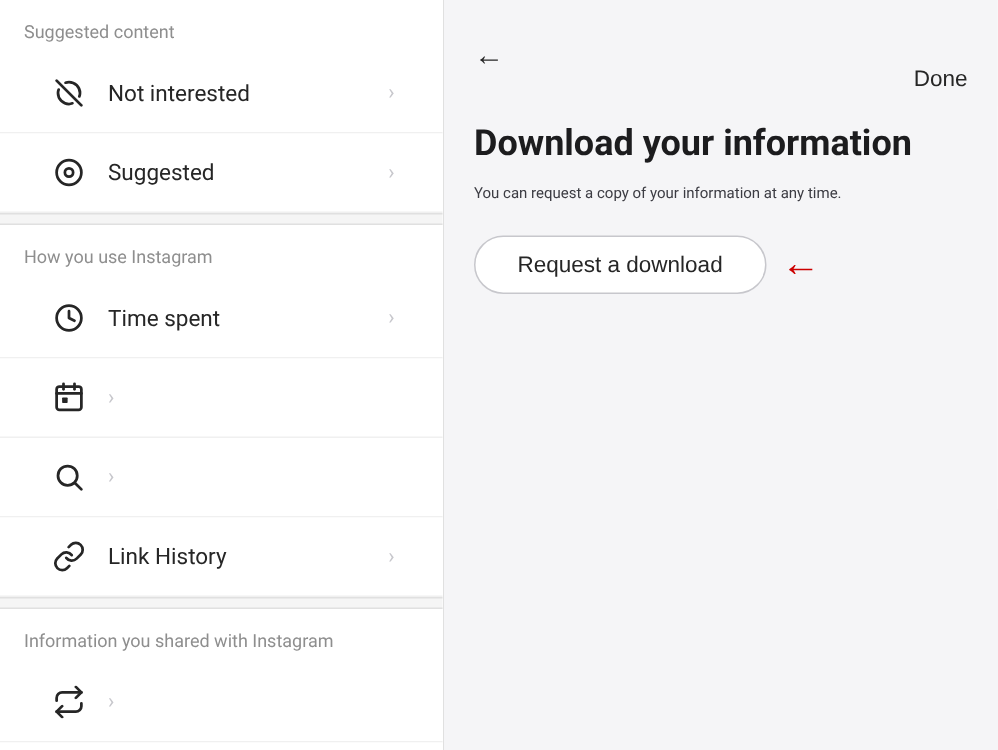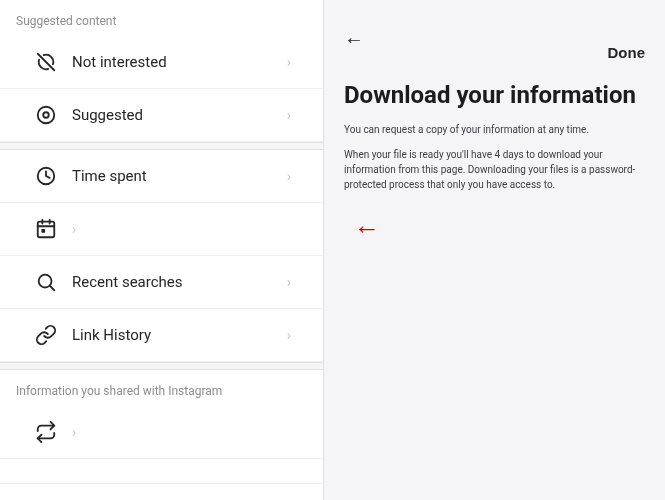--- a/index.html
+++ b/index.html
@@ -7,21 +7,21 @@
       width: 665px;
       height: 500px;
       display: flex;
       font-family: -apple-system, BlinkMacSystemFont, 'Segoe UI', Roboto, sans-serif;
       background: #fff;
       overflow: hidden;
     }
 
     
     .left-panel {
-      width: 324px;
+      width: 296px;
       height: 500px;
       background: #fff;
       overflow-y: auto;
       border-right: 1px solid #e0e0e0;
     }
 
     .section-label {
       font-size: 12px;
       color: #8e8e8e;
       padding: 14px 16px 8px 16px;
@@ -90,21 +90,21 @@
       font-size: 20px;
       color: #262626;
       cursor: pointer;
       background: none;
       border: none;
     }
 
     .done-btn {
       font-size: 15px;
       color: #262626;
-      font-weight: 700;
+      font-weight: 400;
       cursor: pointer;
       background: none;
       border: none;
       margin-top: 30px;
     }
 
     .right-content {
       padding: 10px 20px 8px 20px;
       flex: 1;
     }
@@ -179,20 +179,21 @@
         <circle cx="12" cy="12" r="9"></circle>
         <circle cx="12" cy="12" r="3"></circle>
       </svg>
     </span>
     <span class="menu-text">Suggested</span>
     <span class="menu-chevron">›</span>
   </div>
 
   <div class="divider"></div>
 
+  <div class="section-label">How you use Instagram</div>
 
   <div class="menu-item">
     <span class="menu-icon">
       <svg width="22" height="22" viewBox="0 0 24 24" fill="none" stroke="#262626" stroke-width="2" stroke-linecap="round" stroke-linejoin="round">
         <circle cx="12" cy="12" r="9"></circle>
         <polyline points="12 7 12 12 16 14"></polyline>
       </svg>
     </span>
     <span class="menu-text">Time spent</span>
     <span class="menu-chevron">›</span>
@@ -211,21 +212,20 @@
     <span class="menu-chevron">›</span>
   </div>
 
   <div class="menu-item">
     <span class="menu-icon">
       <svg width="22" height="22" viewBox="0 0 24 24" fill="none" stroke="#262626" stroke-width="2" stroke-linecap="round" stroke-linejoin="round">
         <circle cx="11" cy="11" r="7"></circle>
         <line x1="16.5" y1="16.5" x2="21" y2="21"></line>
       </svg>
     </span>
-    <span class="menu-text">Recent searches</span>
     <span class="menu-chevron">›</span>
   </div>
 
   <div class="menu-item">
     <span class="menu-icon">
       <svg width="22" height="22" viewBox="0 0 24 24" fill="none" stroke="#262626" stroke-width="2" stroke-linecap="round" stroke-linejoin="round">
         <path d="M10 13a5 5 0 0 0 7.54.54l3-3a5 5 0 0 0-7.07-7.07l-1.72 1.71"></path>
         <path d="M14 11a5 5 0 0 0-7.54-.54l-3 3a5 5 0 0 0 7.07 7.07l1.71-1.71"></path>
       </svg>
     </span>
@@ -261,20 +261,20 @@
 <div class="right-panel">
 
   <div class="right-header">
     <button class="back-btn">←</button>
     <button class="done-btn">Done</button>
   </div>
 
   <div class="right-content">
     <h1 class="page-title">Download your information</h1>
     <p class="page-description">You can request a copy of your information at any time.</p>
-    <p class="page-description">When your file is ready you'll have 4 days to download your information from this page. Downloading your files is a password-protected process that only you have access to.</p>
 
     <div class="request-btn-container">
+      <button class="request-btn">Request a download</button>
       <span class="red-arrow-right">←</span>
     </div>
   </div>
 
 </div>
 
 </body></html>

